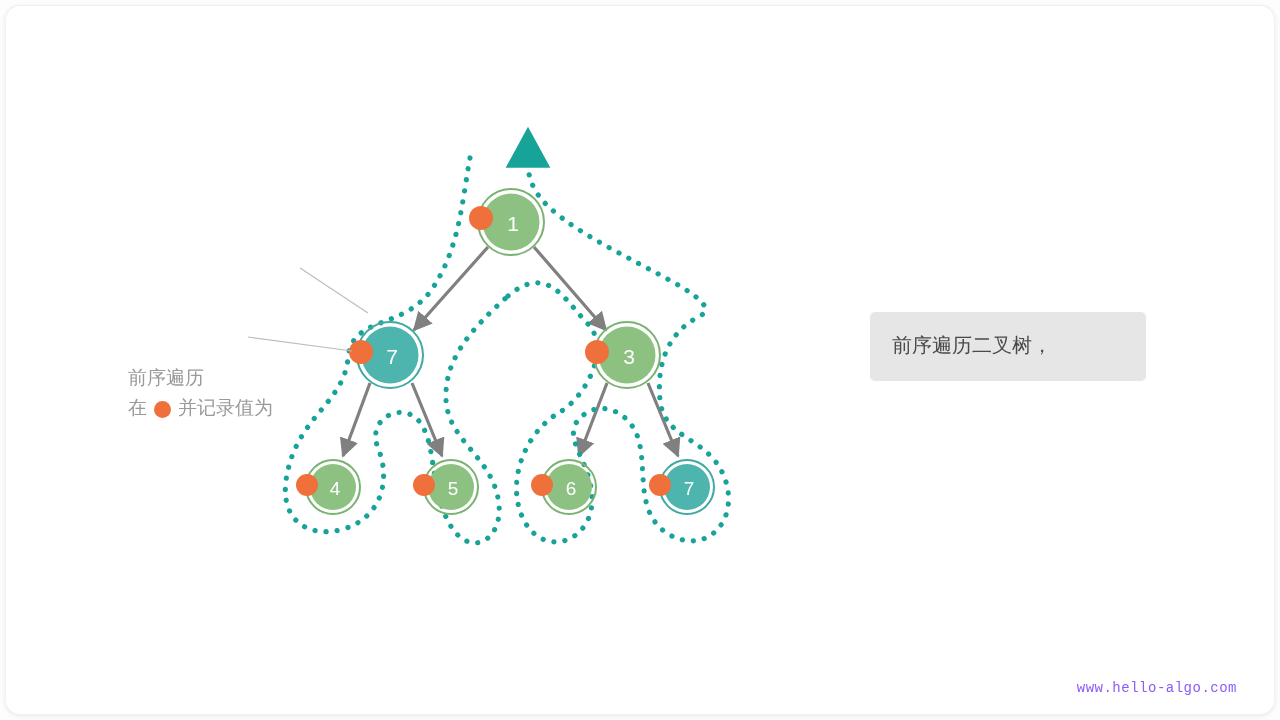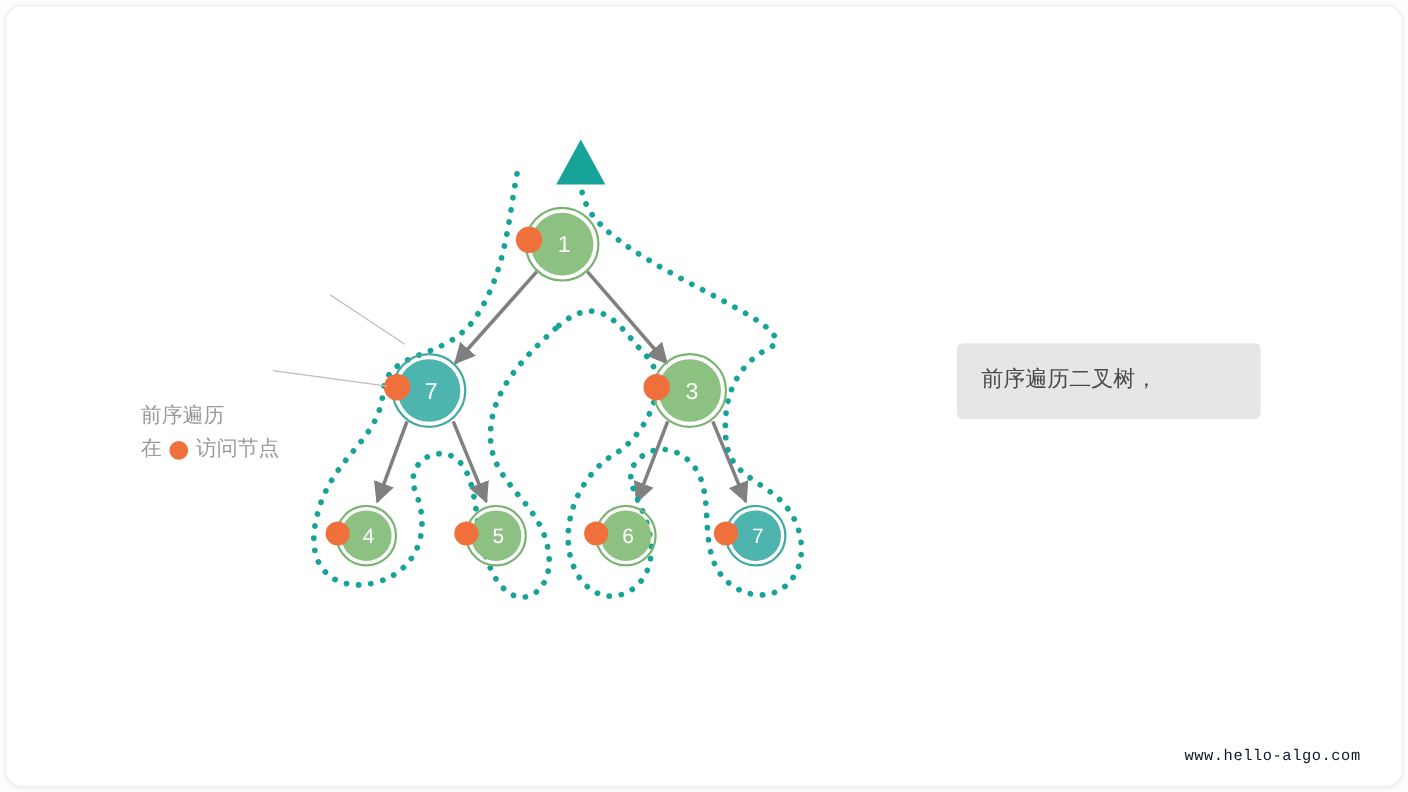--- a/index.html
+++ b/index.html
@@ -96,21 +96,21 @@
     color: #17a398;
     font-weight: bold;
     padding: 0 5px;
   }
   .watermark {
     position: absolute;
     right: 43px;
     bottom: 24px;
     font-family: "Liberation Mono", "DejaVu Sans Mono", monospace;
     font-size: 14px;
-    color: #0f172a;
+    color: #8b5cf6;
     letter-spacing: 0.5px;
   }
 </style>
 </head>
 <body>
 
 <div id="canvas">
   <div class="card"></div>
 
   <svg class="diagram" viewBox="0 0 1280 720">
@@ -220,21 +220,21 @@
       <line x1="248" y1="337" x2="352" y2="351"></line>
     </g>
   </svg>
 
 
   <div class="legend-block">
     <div>前序遍历</div>
     <div class="legend-row">
       <span>在</span>
       <span class="legend-dot"></span>
-      <span>访问节点</span>
+      <span>并记录值为</span>
     </div>
   </div>
 
   <div class="info-box">
     <div>前序遍历二叉树，</div>
   </div>
 
   <div class="watermark">www.hello-algo.com</div>
 </div>
 

